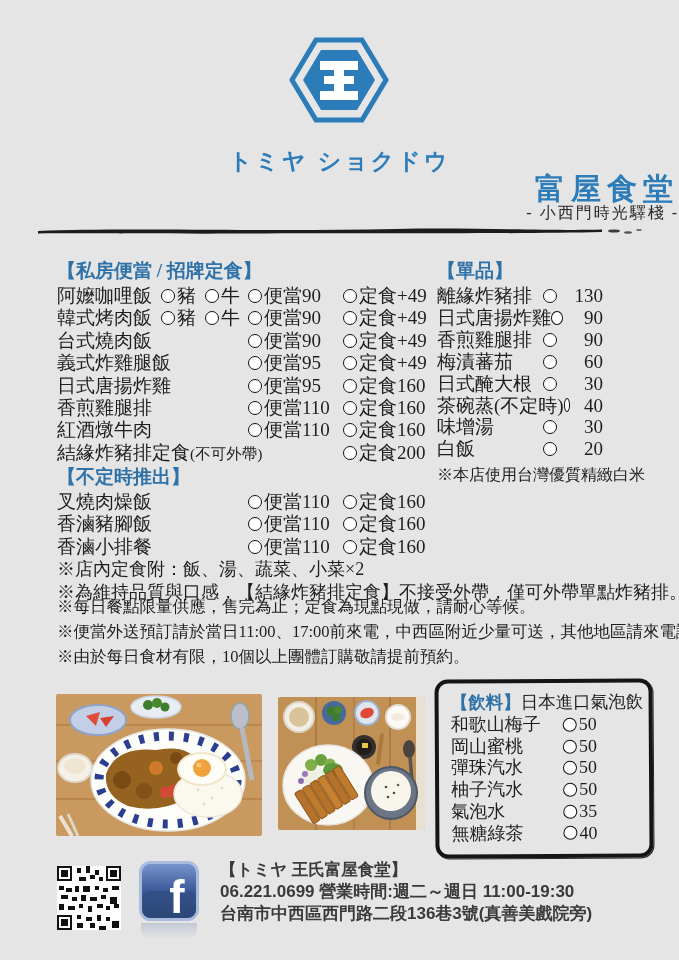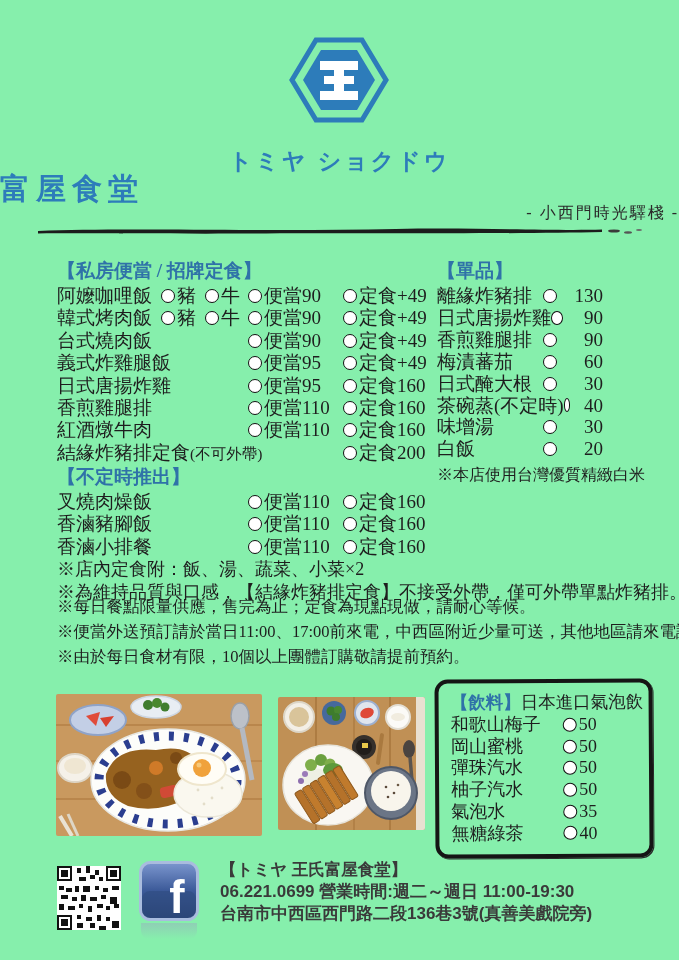--- a/index.html
+++ b/index.html
@@ -3,28 +3,28 @@
 <meta charset="utf-8">
 <style>
   :root{
     --brand-blue:#2d7cba;
     --head-blue:#2f72a8;
     --ink:#1e1e1e;
     --serif:"Liberation Serif","DejaVu Serif",serif;
     --sans:"Liberation Sans","DejaVu Sans",sans-serif;
   }
   html,body{margin:0;padding:0;background:#ffffff;}
-  .page{position:relative;width:679px;height:960px;background:#86efac;overflow:hidden;
+  .page{position:relative;width:679px;height:960px;background:#e5e5e5;overflow:hidden;
         font-family:var(--serif);color:var(--ink);}
 
   
   .logo{position:absolute;left:289px;top:31px;width:100px;height:98px;}
   .brand-katakana{position:absolute;left:0;top:146px;width:679px;text-align:center;
         font-family:var(--sans);font-weight:bold;font-size:23px;letter-spacing:3px;color:var(--brand-blue);}
-  .brand-title{position:absolute;left:0;top:169px;width:679px;text-align:left;
+  .brand-title{position:absolute;left:0;top:169px;width:679px;text-align:right;
         font-family:var(--sans);font-weight:bold;font-size:30px;letter-spacing:6px;color:var(--brand-blue);}
   .brand-subtitle{position:absolute;left:0;top:203px;width:679px;text-align:right;
         font-size:16px;letter-spacing:2px;color:#2a2a2a;}
   .divider{position:absolute;left:36px;top:224px;}
 
   
   .section{position:absolute;white-space:nowrap;}
   .sec-title{font-size:19px;font-weight:bold;color:var(--head-blue);line-height:24px;margin-bottom:2px;margin-top:8px;}
   .mrow{display:grid;grid-template-columns:178px 82px 96px;font-size:19px;line-height:22.4px;align-items:baseline;gap:13px;}
   .namecell{white-space:nowrap;}

